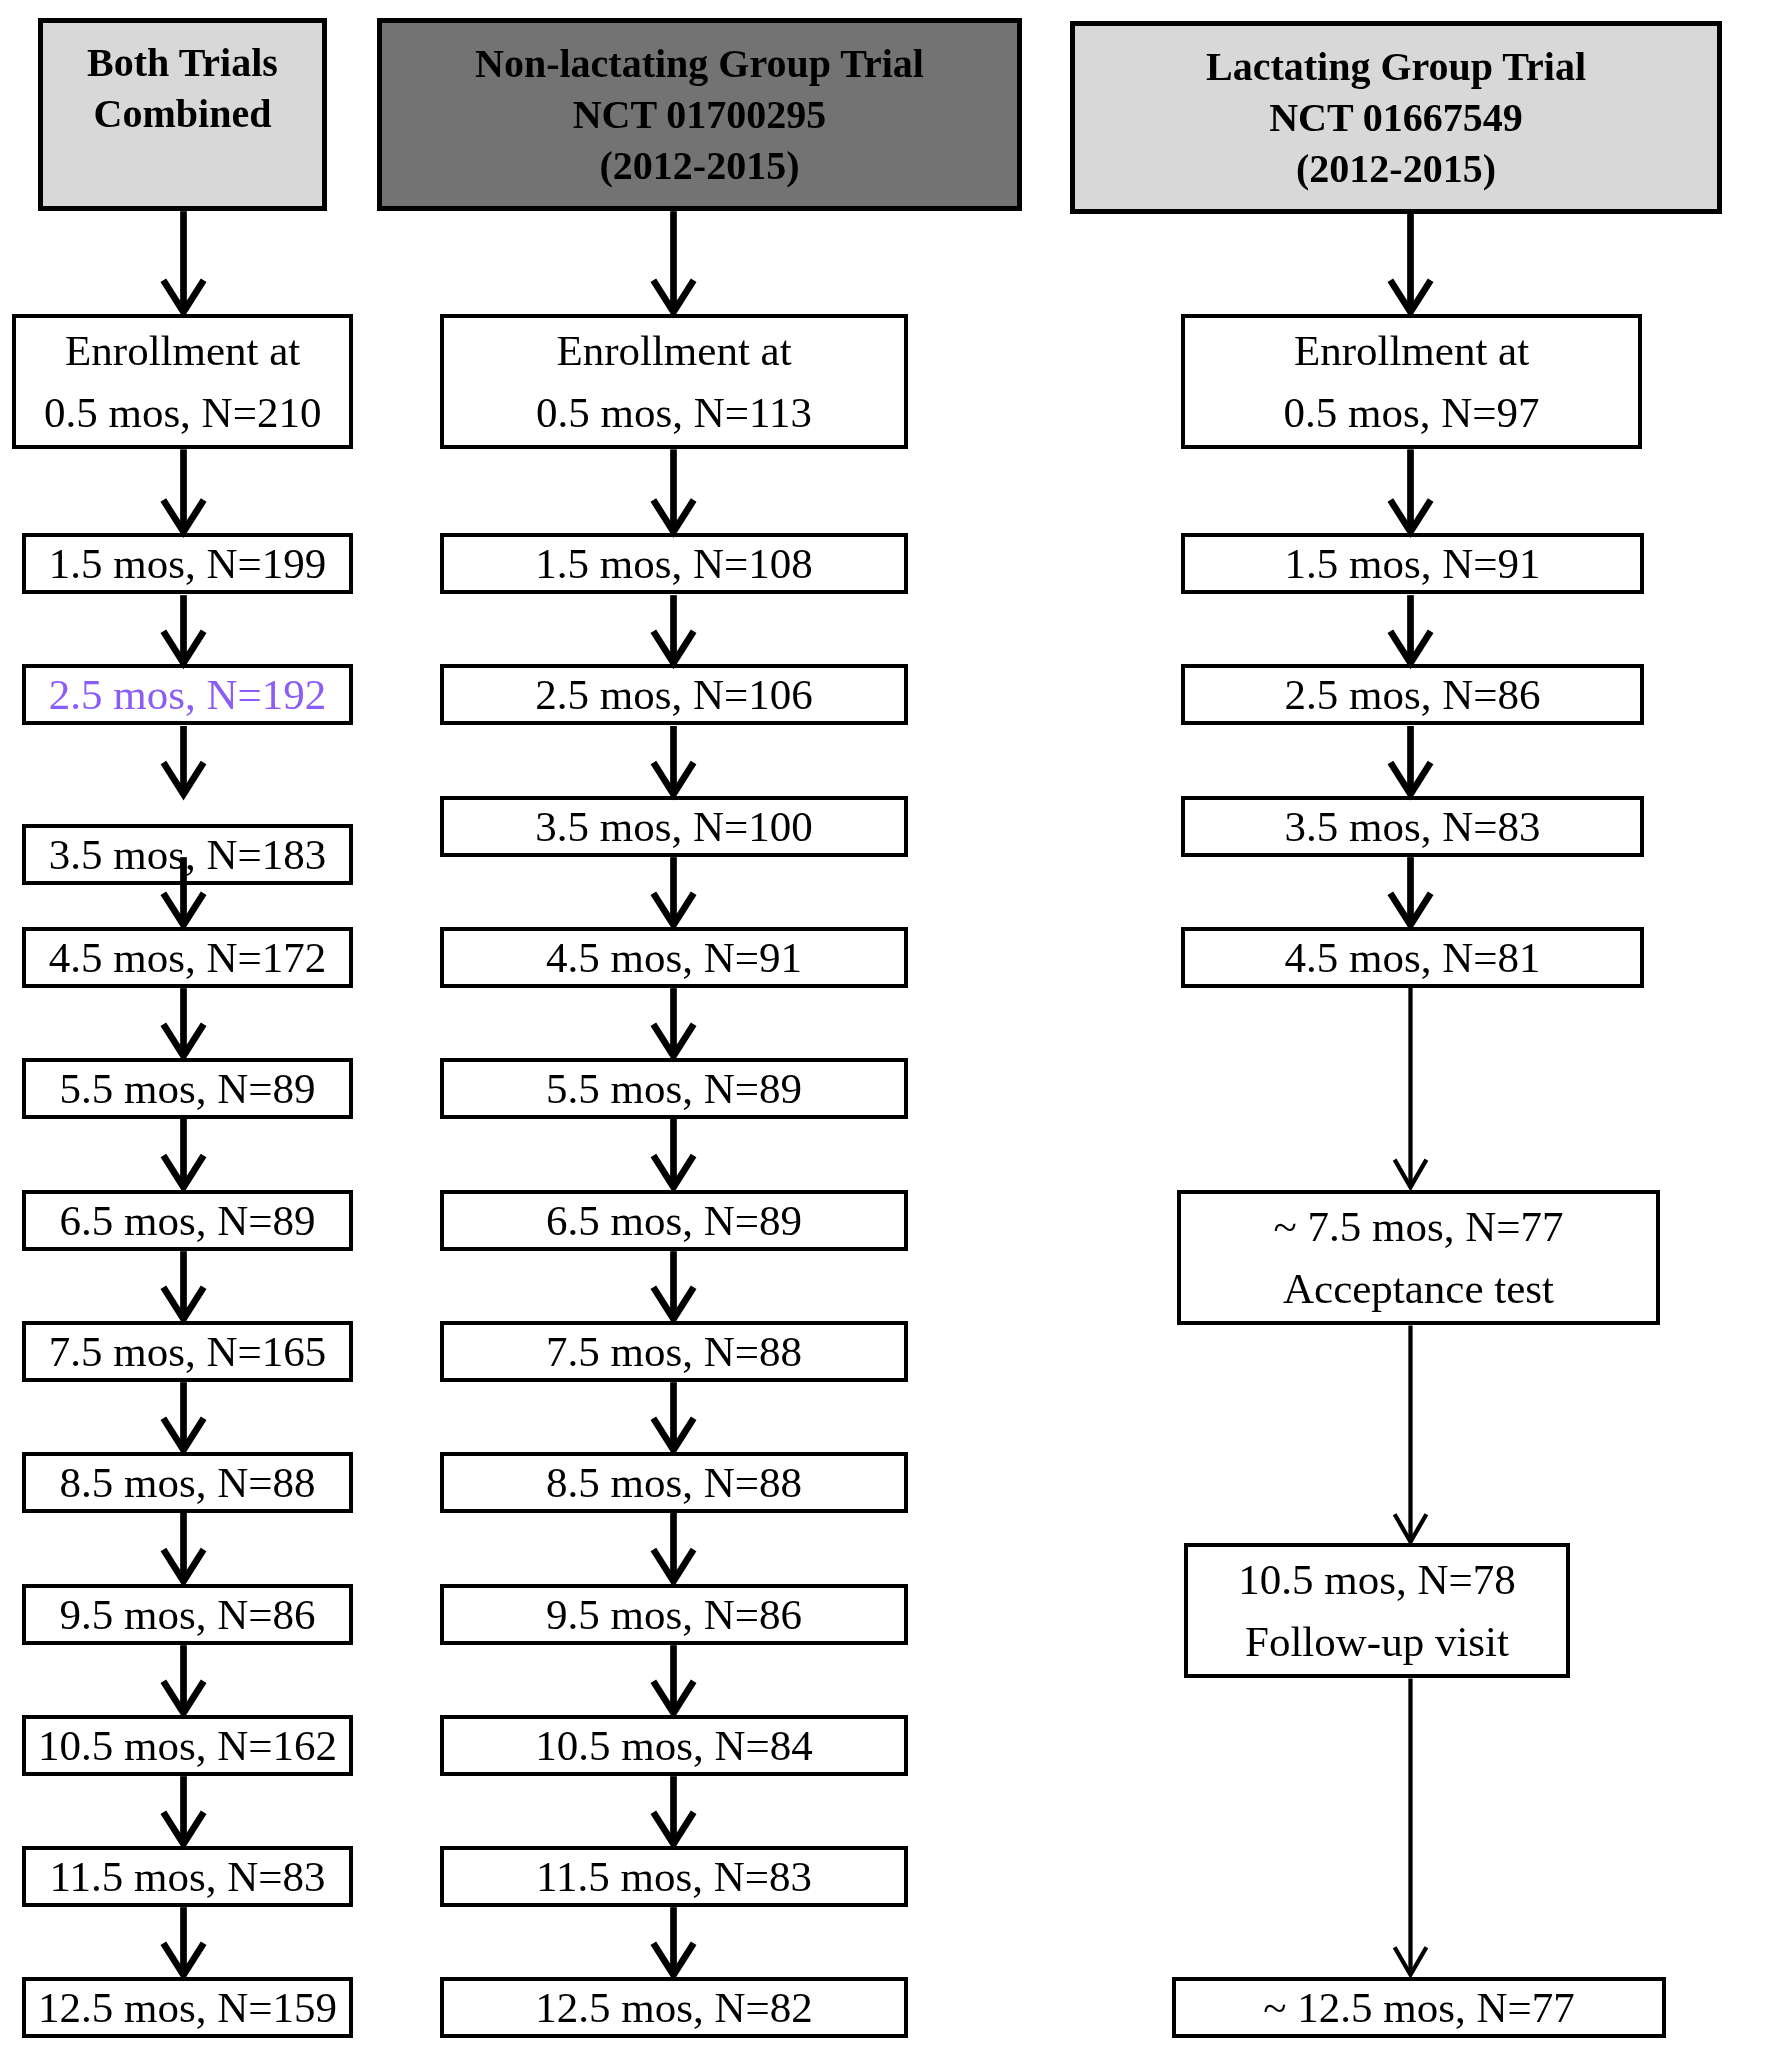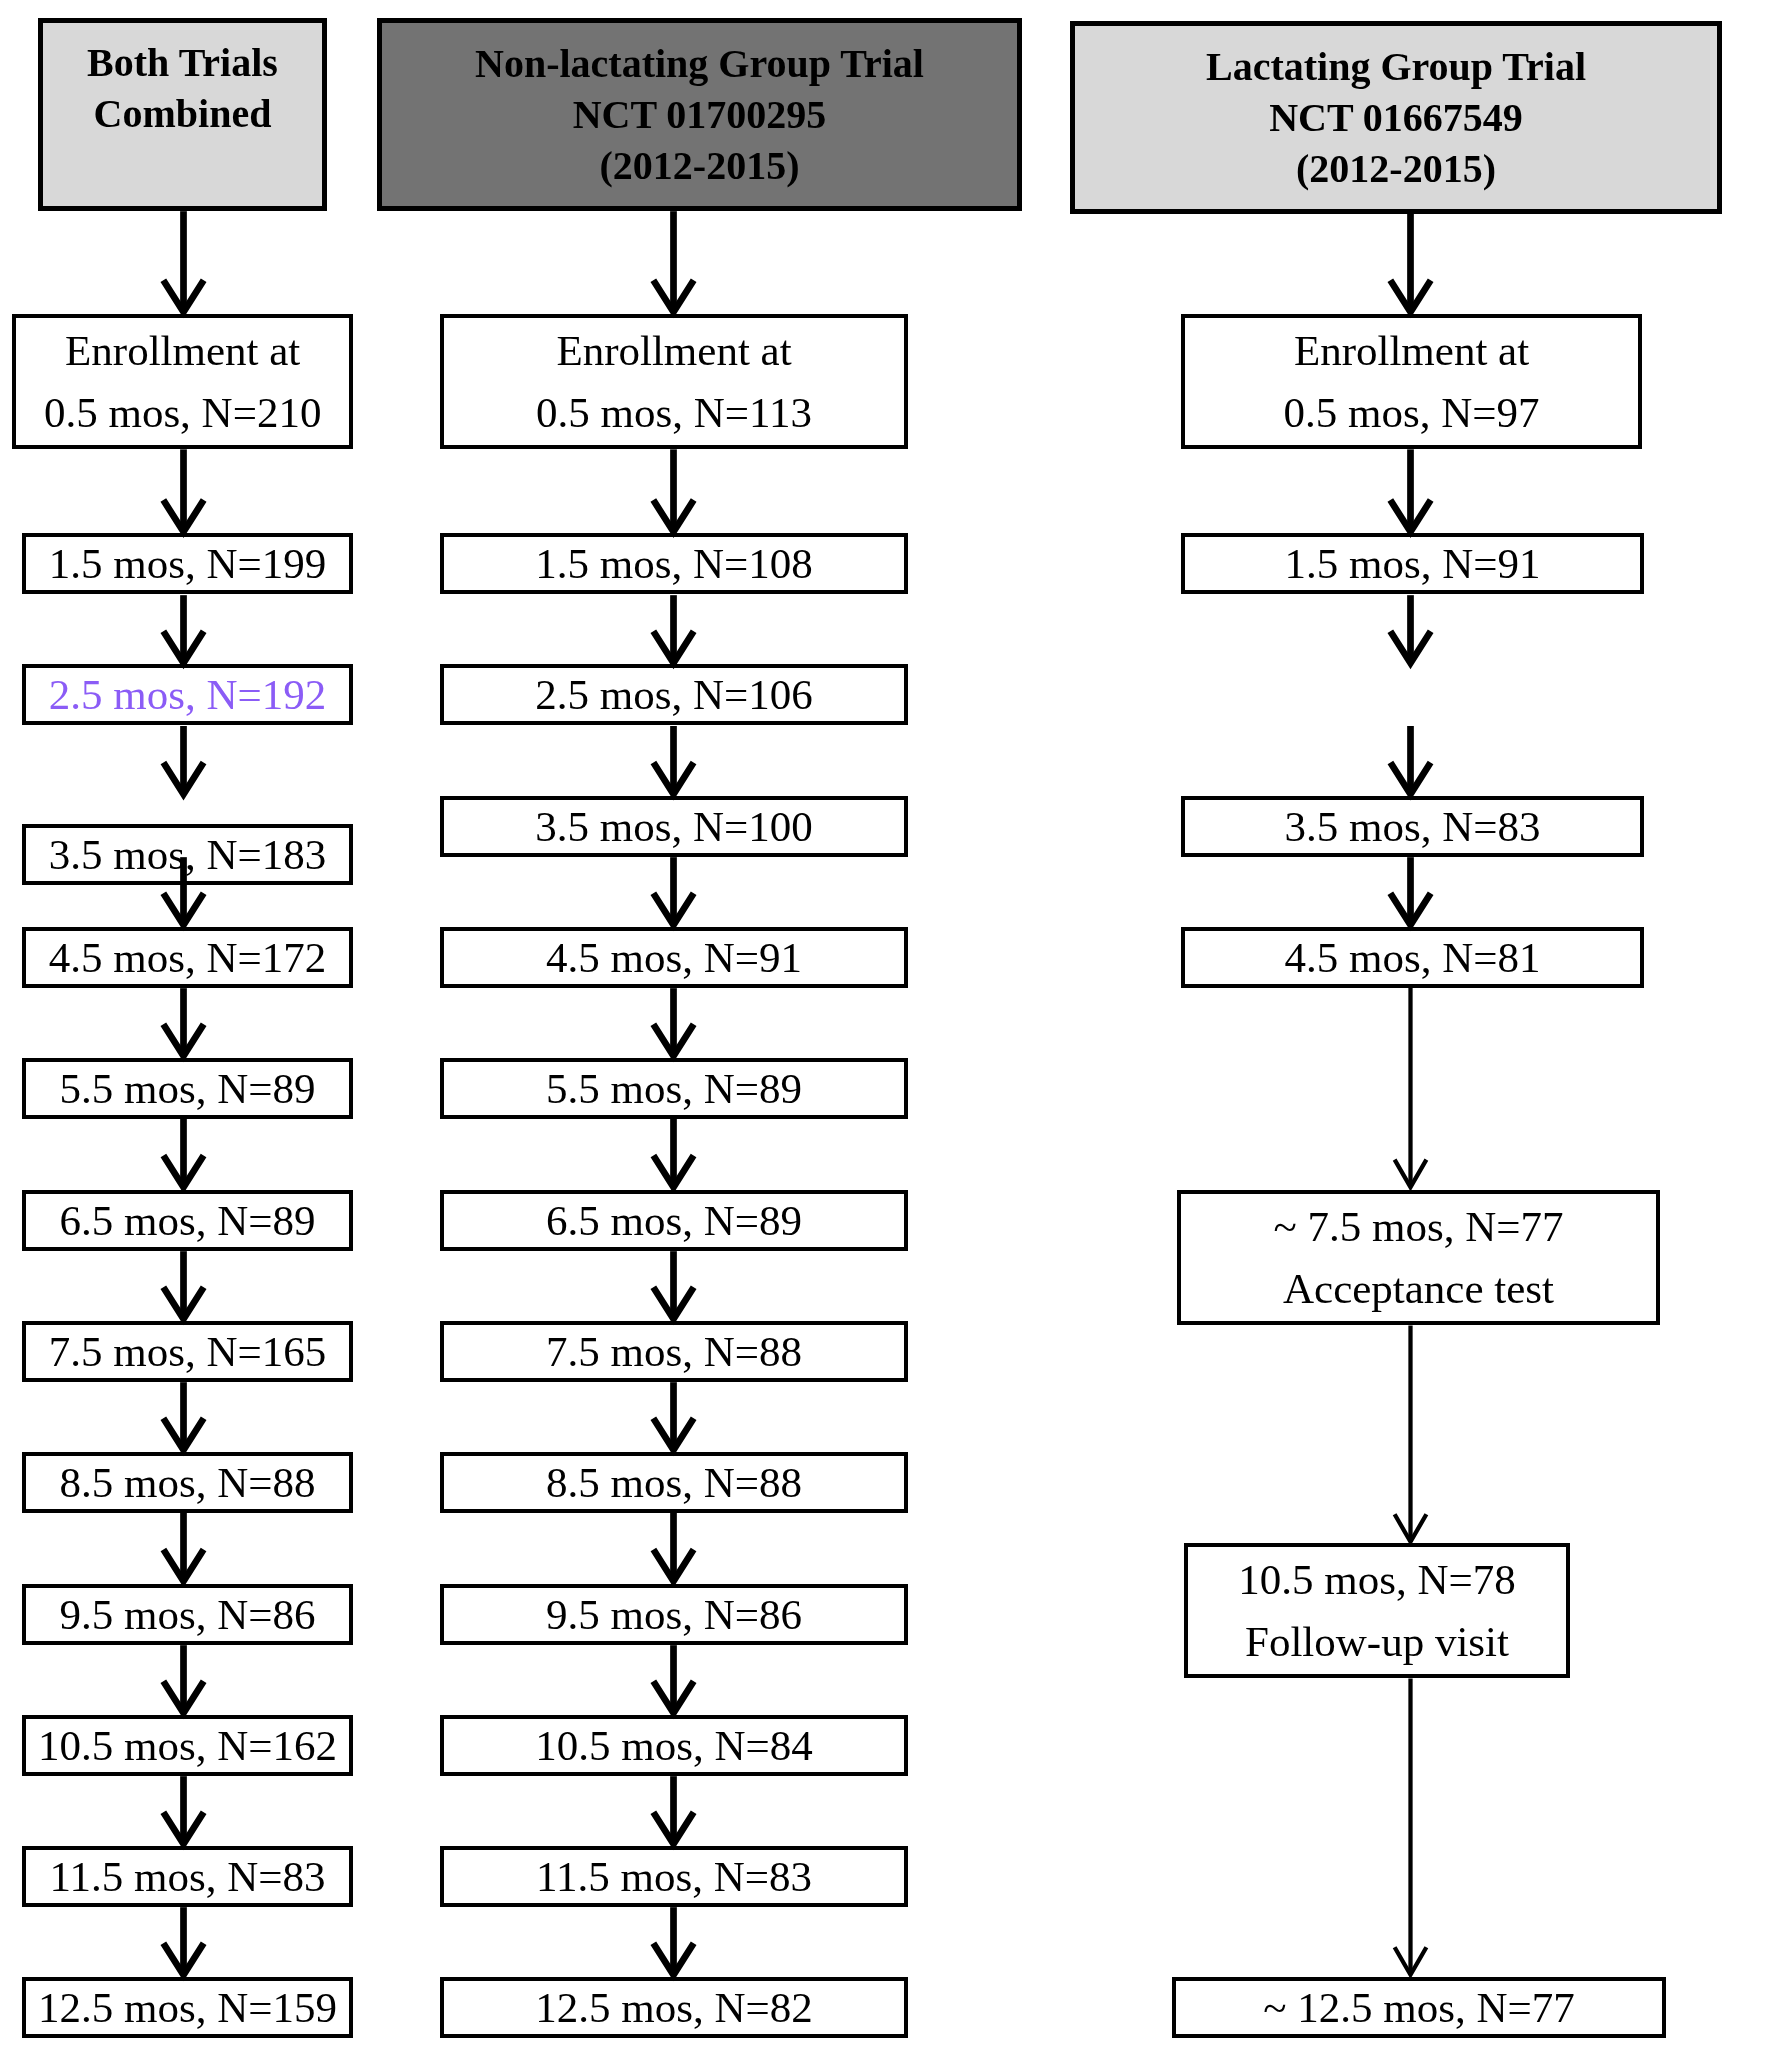--- a/index.html
+++ b/index.html
@@ -249,20 +249,23 @@
         <div class="header-line">NCT 01667549</div>
         <div class="header-line">(2012-2015)</div>
       </div>
       <div class="node-box" style="left: 1181px; top: 314px; width: 461px; height: 135px; border-color: rgb(0, 0, 0); color: rgb(0, 0, 0);">
         <div class="node-line">Enrollment at</div>
         <div class="node-line">0.5 mos, N=97</div>
       </div>
       <div class="node-box" style="left: 1181px; top: 533px; width: 463px; height: 61px; border-color: rgb(0, 0, 0); color: rgb(0, 0, 0);">
         <div class="node-line">1.5 mos, N=91</div>
       </div>
+      <div class="node-box" style="left: 1181px; top: 664px; width: 463px; height: 61px; border-color: rgb(0, 0, 0); color: rgb(0, 0, 0);">
+        <div class="node-line">2.5 mos, N=86</div>
+      </div>
       <div class="node-box" style="left: 1181px; top: 796px; width: 463px; height: 61px; border-color: rgb(0, 0, 0); color: rgb(0, 0, 0);">
         <div class="node-line">3.5 mos, N=83</div>
       </div>
       <div class="node-box" style="left: 1181px; top: 927px; width: 463px; height: 61px; border-color: rgb(0, 0, 0); color: rgb(0, 0, 0);">
         <div class="node-line">4.5 mos, N=81</div>
       </div>
       <div class="node-box" style="left: 1177px; top: 1190px; width: 483px; height: 135px; border-color: rgb(0, 0, 0); color: rgb(0, 0, 0);">
         <div class="node-line">~ 7.5 mos, N=77</div>
         <div class="node-line">Acceptance test</div>
       </div>

